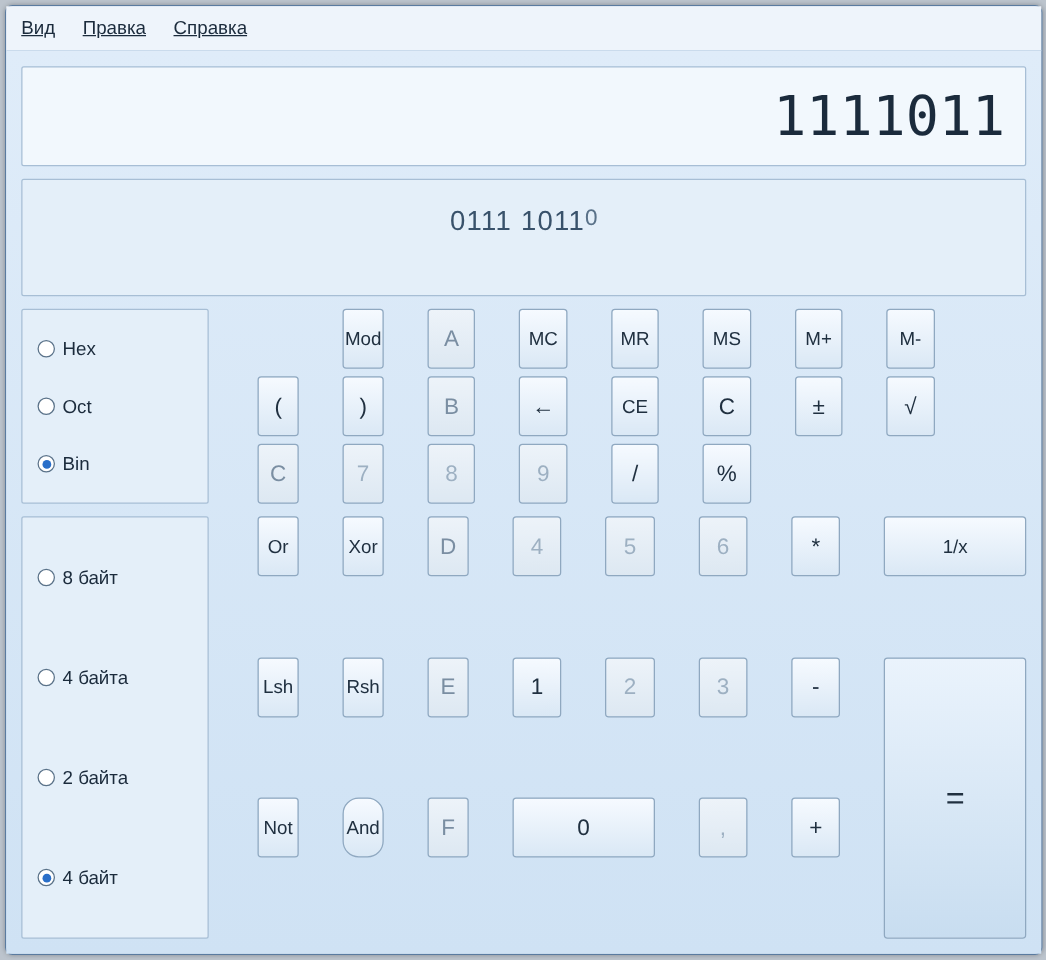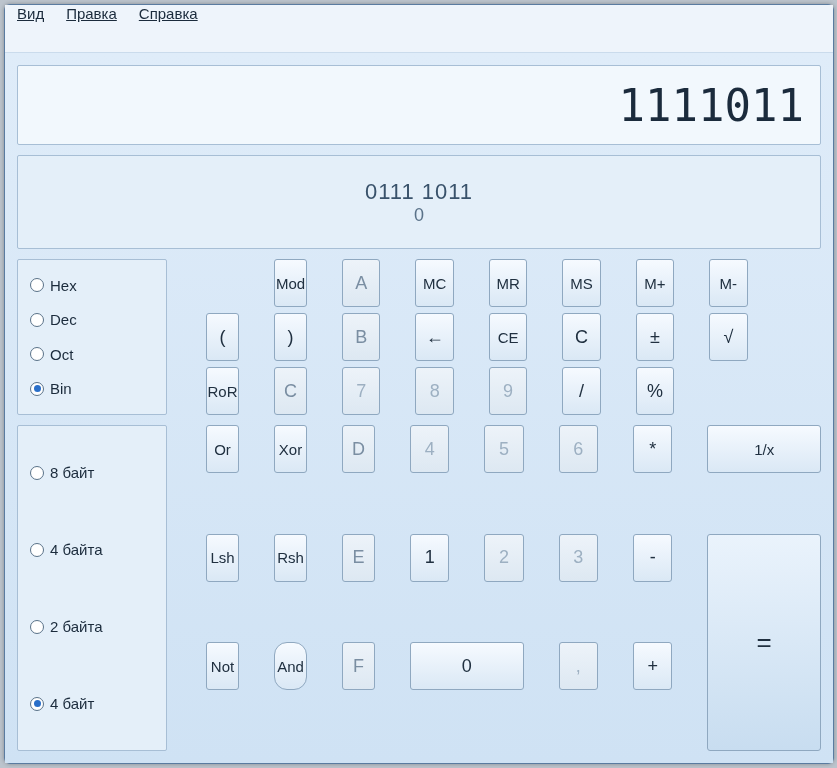--- a/index.html
+++ b/index.html
@@ -27,36 +27,36 @@
   }
   .titlebar .title { font-size: 16px; color: #1b2b3c; flex: 1; }
   .win-btns { display: flex; gap: 2px; }
   .win-btn {
     width: 40px; height: 22px; border: 1px solid #6e8ca8; border-radius: 3px;
     background: linear-gradient(#f7fbff,#d7e6f4); display:flex;align-items:center;justify-content:center;
     font-size: 13px; color:#203040; cursor:pointer;
   }
   .win-btn.close { width: 48px; background: linear-gradient(#f08a7a,#cf4a36); color:#fff; border-color:#9c2f1f; font-weight:bold;}
   .menubar {
-    height: 48px; display:flex; align-items:flex-start; gap: 22px; padding: 0 12px;
+    height: 36px; display:flex; align-items:center; gap: 22px; padding: 13px 12px;
     background: #eef4fb; border-bottom: 1px solid #cadbec;
     font-size: 15px; color:#1b2b3c;
   }
   .menu-item { cursor:pointer; }
   .menu-item u { text-decoration: underline; }
   .client { flex:1; padding: 12px; display:flex; flex-direction:column; gap:10px; background: linear-gradient(#dfecf9,#cfe2f4); }
   .display {
     height: 80px; background: #f2f8fd; border:1px solid #a7bed5; border-radius:2px;
     display:flex; align-items:center; justify-content:flex-end; padding: 0 16px;
     font-size: 44px; color:#1b2b3c; font-family: Consolas, monospace;
   }
   .bits {
     height: 94px; background: #e4eff9; border:1px solid #a7bed5; border-radius:2px;
-    display:flex; flex-direction:column; align-items:center; justify-content:center;
-    padding: 0 16px; font-family: Consolas, monospace; font-size: 22px; color:#39526b;
+    display:flex; flex-direction:row; align-items:flex-start; justify-content:center;
+    padding: 20px 16px; font-family: Consolas, monospace; font-size: 22px; color:#39526b;
   }
   .bits .row1 { letter-spacing: 1px; }
   .bits .row2 { font-size: 18px; color:#5a7289; }
   .grid-area { flex:1; display:flex; flex-direction:column; gap:10px; }
   .top-block { display:flex; gap:10px; }
   .radios {
     width: 150px; background:#e4eff9; border:1px solid #a7bed5; border-radius:2px;
     padding: 8px 12px; display:flex; flex-direction:column; justify-content:space-around;
     font-size:15px; color:#1b2b3c;text-align:center;
   }
@@ -109,24 +109,20 @@
       <div class="row1">0111  1011</div>
       <div class="row2">0</div>
     </div>
 
     <div class="grid-area">
       <div class="top-block">
         <div class="radios">
           <div class="radio-row">
               <span class="radio"></span>
               <span>Hex</span>
-            </div>
-          <div class="radio-row">
-              <span class="radio"></span>
-              <span>Dec</span>
             </div>
           <div class="radio-row">
               <span class="radio"></span>
               <span>Oct</span>
             </div>
           <div class="radio-row">
               <span class="radio checked"></span>
               <span>Bin</span>
             </div>
         </div>
@@ -145,21 +141,20 @@
             <button class="key">(</button>
             <button class="key">)</button>
             <button class="key hex disabled">B</button>
             <button class="key">←</button>
             <button class="key small-op">CE</button>
             <button class="key">C</button>
             <button class="key">±</button>
             <button class="key">√</button>
           </div>
           <div class="row r2to4">
-            <button class="key small-op">RoR</button>
             <button class="key hex disabled">C</button>
             <button class="key disabled">7</button>
             <button class="key disabled">8</button>
             <button class="key disabled">9</button>
             <button class="key">/</button>
             <button class="key">%</button>
           </div>
         </div>
       </div>
 

